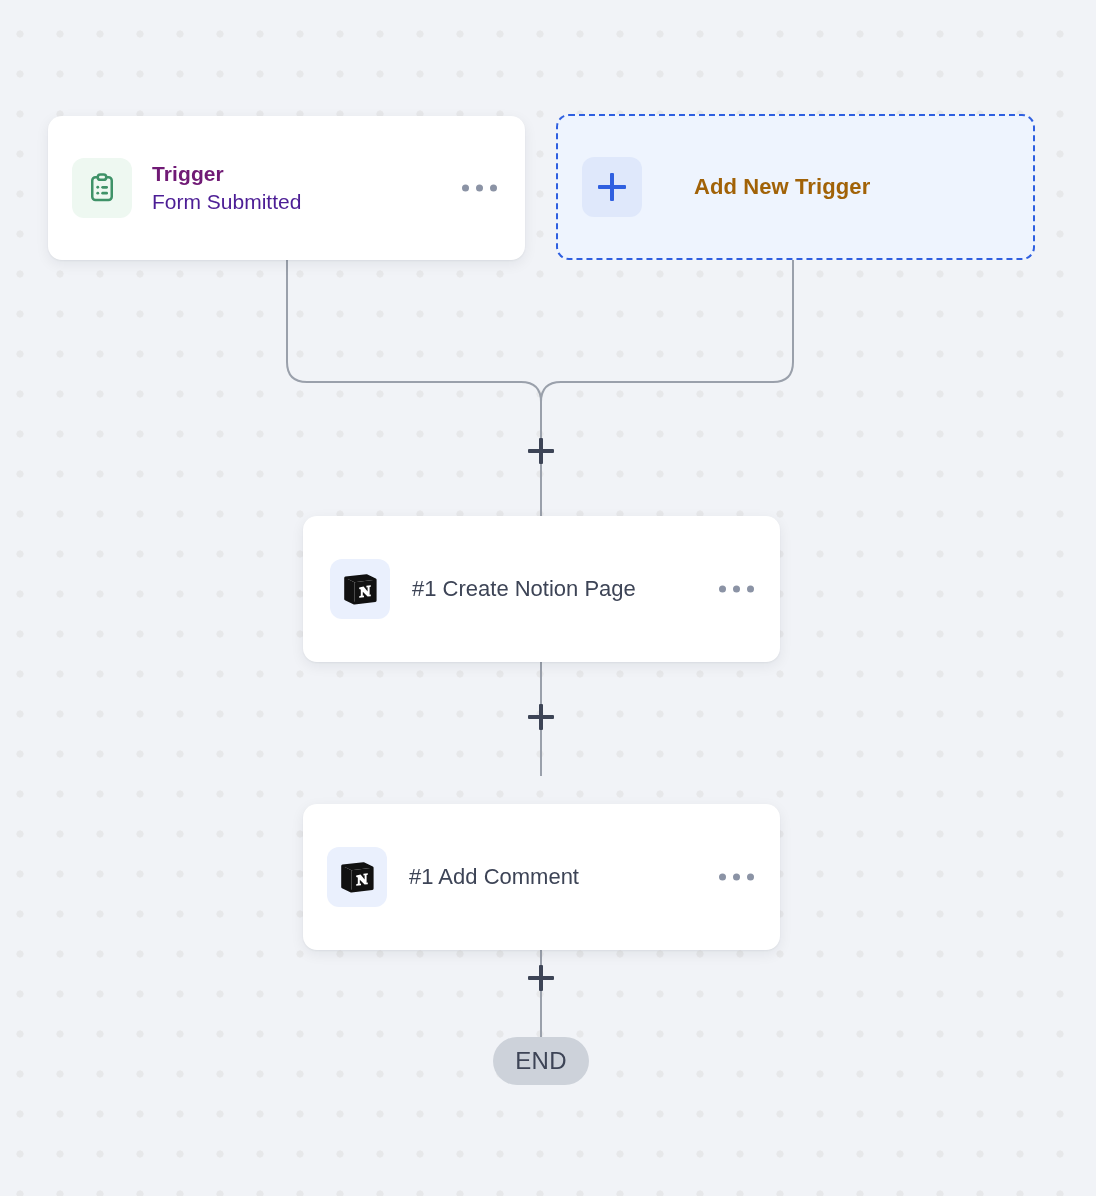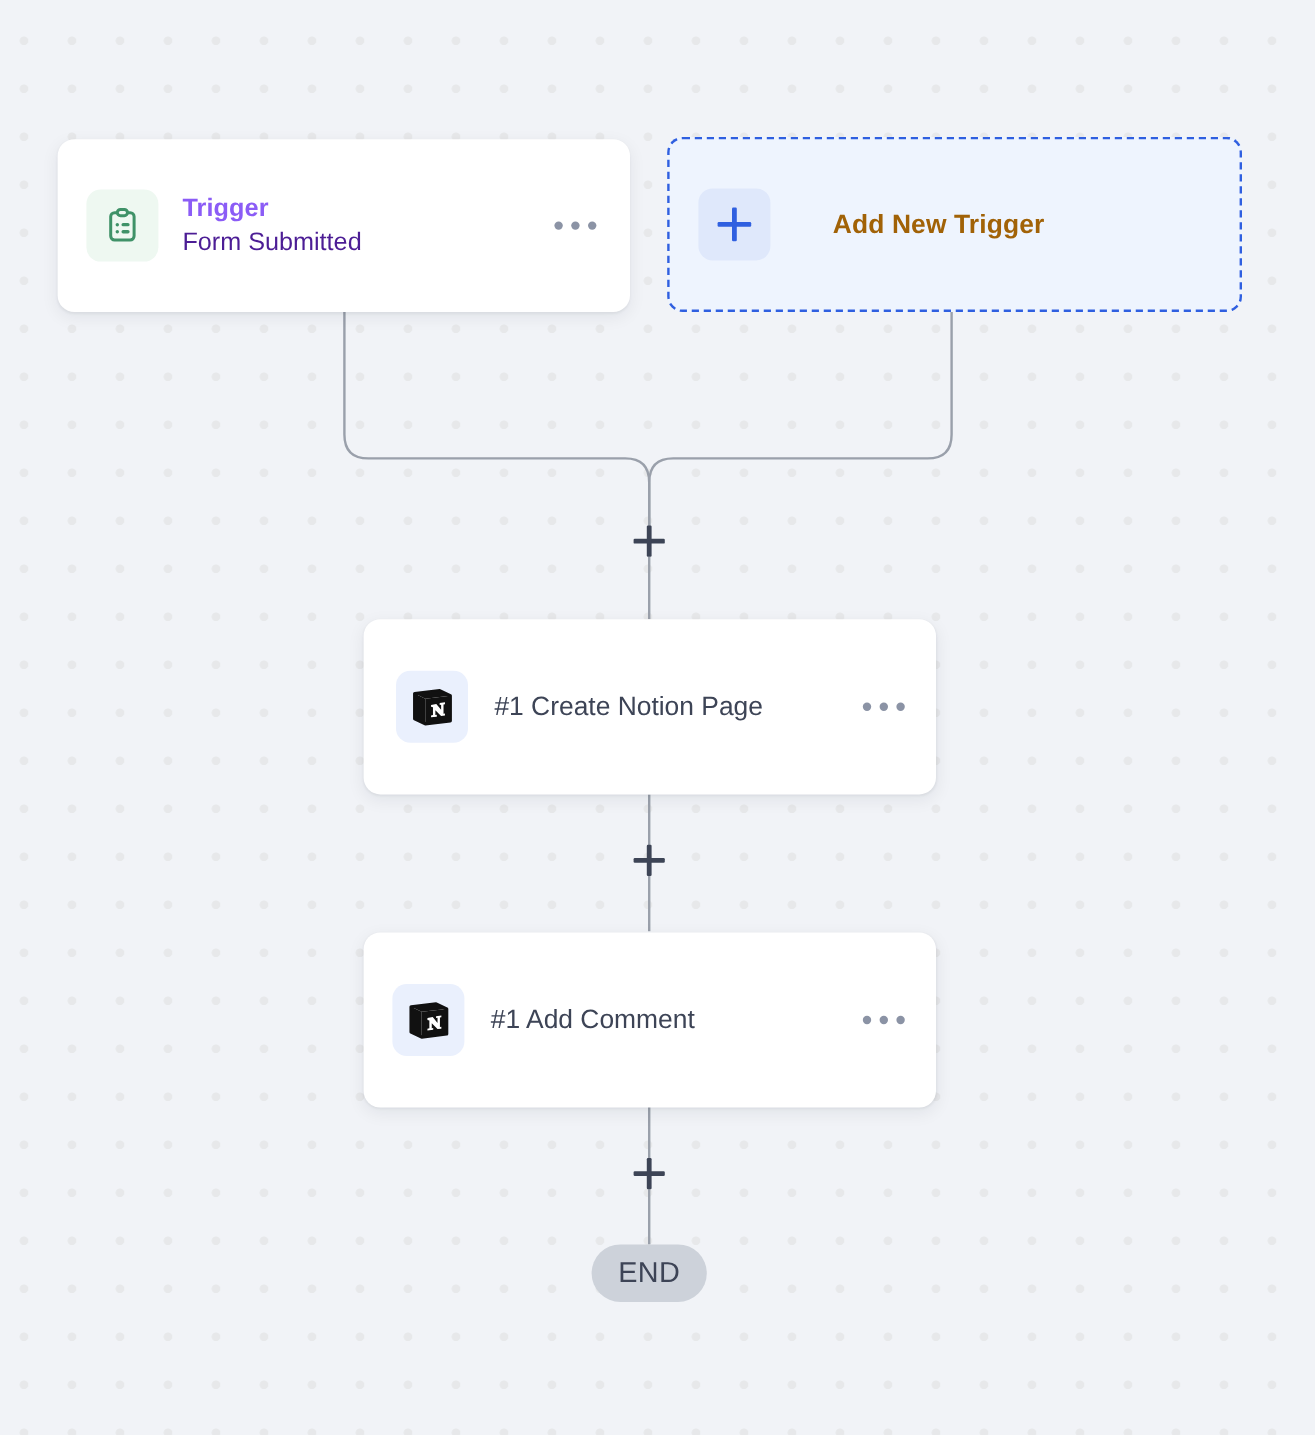--- a/index.html
+++ b/index.html
@@ -75,21 +75,21 @@
     background: #eef8f1;
   }
   .trigger-text {
     margin-left: 20px;
     display: flex;
     flex-direction: column;
     justify-content: center;
     gap: 2px;
   }
   .trigger-kind {
-    color: #8b5cf6;
+    color: #701a75;
     font-size: 21px;
     font-weight: 700;
     letter-spacing: 0.1px;
     line-height: 1.25;
   }
   .trigger-name {
     color: #4c1d95;
     font-size: 21px;
     font-weight: 400;
     line-height: 1.25;
@@ -152,21 +152,21 @@
     letter-spacing: 0.1px;
   }
 
   
   .action-card {
     left: 303px;
     width: 477px;
     height: 146px;
   }
   #action-card-1 { top: 516px; padding-left: 27px; }
-  #action-card-2 { top: 777px; }
+  #action-card-2 { top: 804px; }
   .action-card .icon-tile {
     background: #eaf0fd;
   }
   .action-label {
     margin-left: 22px;
     color: #3d4456;
     font-size: 22px;
     font-weight: 400;
     flex: 1 1 auto;
   }

